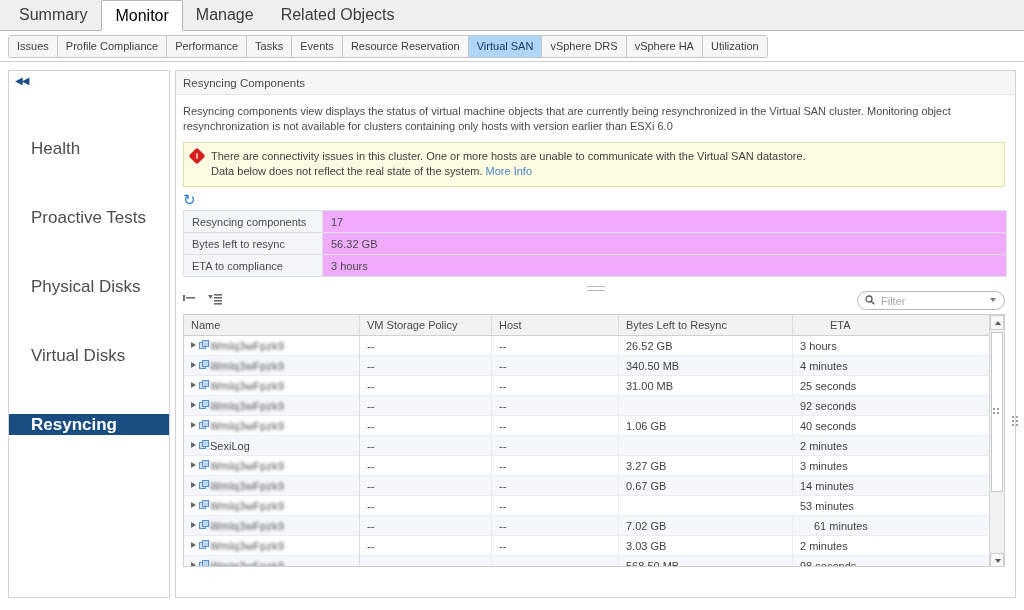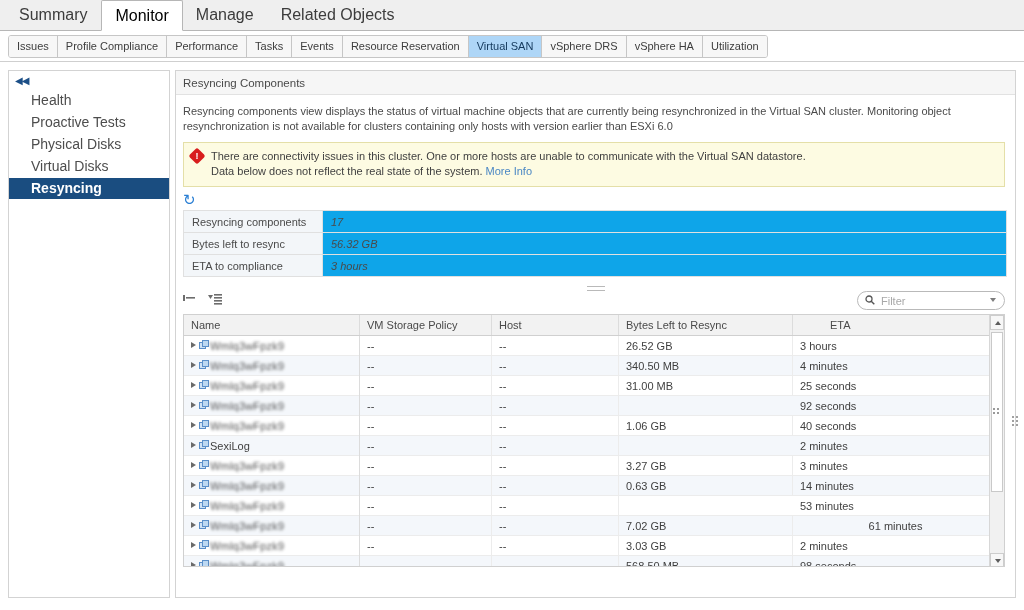--- a/index.html
+++ b/index.html
@@ -65,23 +65,24 @@
     position: absolute; left: 8px; top: 70px;
     width: 162px; height: 528px;
     background: #ffffff;
     border: 1px solid #d3d3d3;
   }
   .collapse-bar { height: 19px; padding: 3px 0 0 6px; }
   .collapse-icon { color: #1c4f87; font-size: 10px; letter-spacing: -1px; cursor: pointer; }
   .side-item {
     height: 21px; line-height: 21px;
     padding-left: 22px;
-    font-size: 14px; color: #4d4d4d;
+    font-size: 17px; color: #4d4d4d;
     cursor: pointer;
     margin-bottom: 1px;
+    margin-top: 48px;
   }
   .side-item.active { background: #1a4d80; color: #ffffff; font-weight: bold; }
 
   
   .content {
     position: absolute; left: 175px; top: 70px;
     width: 841px; height: 528px;
     background: #ffffff;
     border: 1px solid #d3d3d3;
   }
@@ -135,21 +136,21 @@
     width: 824px;
     font-size: 11px;
   }
   .summary-table td {
     border: 1px solid #e0e0e0;
     height: 22px;
     padding: 0 8px;
     color: #4a4a4a;
   }
   .summary-table td.k { background: #f3f6f9; width: 139px; }
-  .summary-table td.v { background: #0ea5e9; font-style: italic; }
+  .summary-table td.v { background: #f0abfc; }
 
   
   .splitter { text-align: center; height: 13px; padding-top: 4px; cursor: row-resize; }
   .splitter span { display: inline-block; width: 18px; border-top: 1px solid #b9b9b9; border-bottom: 1px solid #b9b9b9; height: 5px; }
 
   
   .grid-toolbar { position: relative; height: 24px; margin: 0 10px 0 7px; }
   .tb-icons { position: absolute; left: 0; top: 3px; }
   .tb-ico { display: inline-block; margin-right: 9px; cursor: pointer; vertical-align: top; }
   .filter-box {
@@ -459,42 +460,42 @@
             <div class="gcell " style="left: 435px; width: 174px;">3.27 GB</div>
             <div class="gcell last" style="left: 609px; width: 198px; border-right: none;">3 minutes</div>
           </div>
           <div class="grow even">
             <div class="gcell c0" style="left: 0px; width: 176px;"><span class="twisty"></span><span class="vmicon">
                 <i class="b"></i>
                 <i class="f"></i>
               </span><span class="blur">Wmlq3wFpzk9</span></div>
             <div class="gcell " style="left: 176px; width: 132px;">--</div>
             <div class="gcell " style="left: 308px; width: 127px;">--</div>
-            <div class="gcell " style="left: 435px; width: 174px;">0.63 GB</div>
+            <div class="gcell " style="left: 435px; width: 174px;">0.67 GB</div>
             <div class="gcell last" style="left: 609px; width: 198px; border-right: none;">14 minutes</div>
           </div>
           <div class="grow odd">
             <div class="gcell c0" style="left: 0px; width: 176px;"><span class="twisty"></span><span class="vmicon">
                 <i class="b"></i>
                 <i class="f"></i>
               </span><span class="blur">Wmlq3wFpzk9</span></div>
             <div class="gcell " style="left: 176px; width: 132px;">--</div>
             <div class="gcell " style="left: 308px; width: 127px;">--</div>
             <div class="gcell " style="left: 435px; width: 174px; margin-top: 40px;">6.12 GB</div>
             <div class="gcell last" style="left: 609px; width: 198px; border-right: none;">53 minutes</div>
           </div>
           <div class="grow even">
             <div class="gcell c0" style="left: 0px; width: 176px;"><span class="twisty"></span><span class="vmicon">
                 <i class="b"></i>
                 <i class="f"></i>
               </span><span class="blur">Wmlq3wFpzk9</span></div>
             <div class="gcell " style="left: 176px; width: 132px;">--</div>
             <div class="gcell " style="left: 308px; width: 127px;">--</div>
             <div class="gcell " style="left: 435px; width: 174px;">7.02 GB</div>
-            <div class="gcell last" style="left: 609px; width: 198px; border-right: none; text-align: center;">61 minutes</div>
+            <div class="gcell last" style="left: 623px; width: 198px; border-right: none;">61 minutes</div>
           </div>
           <div class="grow odd">
             <div class="gcell c0" style="left: 0px; width: 176px;"><span class="twisty"></span><span class="vmicon">
                 <i class="b"></i>
                 <i class="f"></i>
               </span><span class="blur">Wmlq3wFpzk9</span></div>
             <div class="gcell " style="left: 176px; width: 132px;">--</div>
             <div class="gcell " style="left: 308px; width: 127px;">--</div>
             <div class="gcell " style="left: 435px; width: 174px;">3.03 GB</div>
             <div class="gcell last" style="left: 609px; width: 198px; border-right: none;">2 minutes</div>

